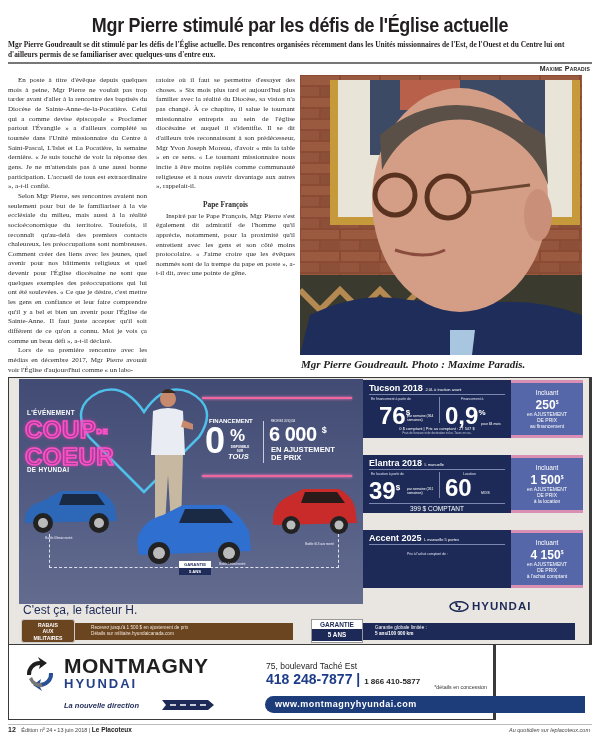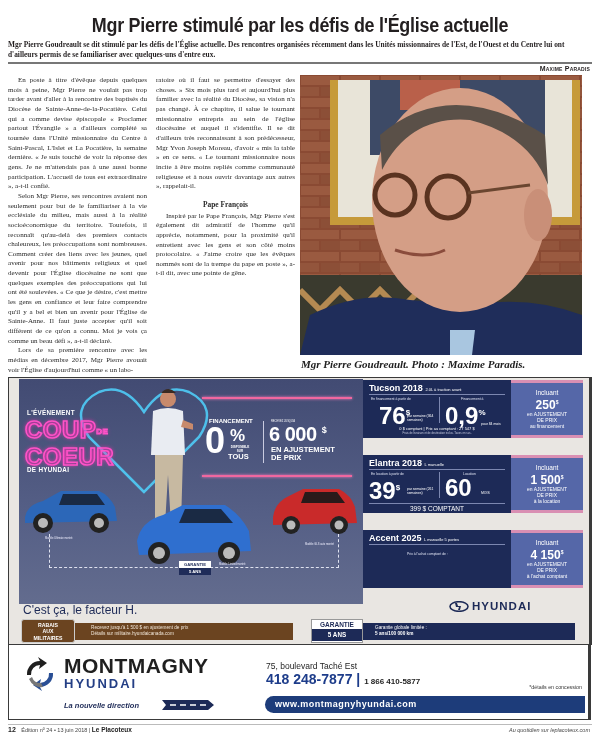--- a/index.html
+++ b/index.html
@@ -33,21 +33,21 @@
   .coup { position: absolute; left: 6px; top: 38px; font-family: "Liberation Sans", sans-serif; font-weight: bold; font-size: 24px; line-height: 25px; color: transparent;
     -webkit-text-stroke: 1.6px #ff52c8; text-shadow: 0 0 4px #ff2fb5; letter-spacing: 0.5px; }
   .coup .de { font-size: 8px; -webkit-text-stroke: 1px #ff52c8; vertical-align: middle; }
   .dehy { position: absolute; left: 8px; top: 87px; font-family: "Liberation Sans", sans-serif; font-weight: bold; color: #fff; font-size: 6.3px; letter-spacing: 0.3px; }
   .man { position: absolute; left: 124px; top: 6px; width: 50px; height: 140px; }
   .pinkline { position: absolute; left: 183px; width: 150px; height: 2px; background: #f0679f; box-shadow: 0 0 3px #ff7fbf; }
   .fin-lbl { position: absolute; left: 190px; top: 39px; font-family: "Liberation Sans", sans-serif; font-weight: bold; color: #fff; font-size: 6px; }
   .zero { position: absolute; left: 186px; top: 45px; font-family: "Liberation Sans", sans-serif; font-weight: bold; color: #fff; font-size: 36px; line-height: 34px; }
   .pct { position: absolute; left: 211px; top: 47px; font-family: "Liberation Sans", sans-serif; font-weight: bold; color: #fff; font-size: 17px; }
   .dispo { position: absolute; left: 210px; top: 66px; font-family: "Liberation Sans", sans-serif; font-weight: bold; color: #fff; font-size: 3px; line-height: 4px; text-align: center; width: 22px; }
-  .tous { position: absolute; left: 209px; top: 73px; font-family: "Liberation Sans", sans-serif; font-weight: bold; color: #fff; font-size: 7.5px; }
+  .tous { position: absolute; left: 209px; top: 73px; font-family: "Liberation Sans", sans-serif; font-weight: bold; color: #fff; font-size: 7.5px; font-style: italic; }
   .vsep { position: absolute; left: 244px; top: 42px; width: 1px; height: 42px; background: #c9cbe0; }
   .rec { position: absolute; left: 252px; top: 41px; font-family: "Liberation Sans", sans-serif; color: #fff; font-size: 2.6px; }
   .sixk { position: absolute; left: 250px; top: 44px; font-family: "Liberation Sans", sans-serif; font-weight: bold; color: #fff; font-size: 20px; letter-spacing: -0.5px; }
   .sixk sup { font-size: 9px; }
   .ajust { position: absolute; left: 252px; top: 67px; font-family: "Liberation Sans", sans-serif; font-weight: bold; color: #fff; font-size: 7.6px; line-height: 8.2px; }
   .car { position: absolute; }
   .model-note { position: absolute; font-family: "Liberation Sans", sans-serif; color: #eef; font-size: 2.6px; }
   .dotted { position: absolute; left: 30px; top: 155px; width: 290px; height: 34px; border: 1px dashed #dfe2f0; border-top: none; }
   .gar-small { position: absolute; left: 160px; top: 182px; width: 32px; font-family: "Liberation Sans", sans-serif; font-weight: bold; font-size: 4.2px; text-align: center; }
   .gar-small .t { background: #fff; color: #1f2c59; padding: 1px 0; }
@@ -79,21 +79,21 @@
     font-family: "Liberation Sans", sans-serif; font-weight: bold; font-size: 5.2px; text-align: center; line-height: 6.3px; padding-top: 2px; border: 1px solid #ccc; }
   .rabais-bar { position: absolute; left: 66px; top: 245px; width: 218px; height: 17px; background: #6b4420; color: #f0e6d8; font-family: "Liberation Sans", sans-serif;
     font-size: 4.7px; line-height: 6px; padding: 2px 0 0 16px; }
   .gar-tag { position: absolute; left: 302px; top: 241px; width: 52px; height: 24px; border: 1px solid #999; font-family: "Liberation Sans", sans-serif; font-weight: bold; text-align: center; background: #fff; }
   .gar-tag .t { color: #1d2a57; font-size: 6.5px; line-height: 9px; }
   .gar-tag .b { background: #1d2a57; color: #fff; font-size: 6.3px; line-height: 12px; }
   .gar-bar { position: absolute; left: 354px; top: 245px; width: 212px; height: 17px; background: #1d2a57; color: #fff; font-family: "Liberation Sans", sans-serif;
     font-size: 4.7px; line-height: 6px; padding: 2px 0 0 12px; }
 
   
-  .dealer { position: absolute; left: 8px; top: 645px; width: 583px; height: 75px; background: #fff; border: 1px solid #3a3a3a; border-right: 3px solid #3a3a3a; border-top: none; }
+  .dealer { position: absolute; left: 8px; top: 645px; width: 488px; height: 75px; background: #fff; border: 1px solid #3a3a3a; border-right: 3px solid #3a3a3a; border-top: none; }
   .dealer-logo-icon { position: absolute; left: 12px; top: 10px; width: 38px; height: 38px; }
   .montmagny { position: absolute; left: 55px; top: 10px; font-family: "Liberation Sans", sans-serif; font-weight: bold; font-size: 21px; letter-spacing: 0.5px; color: #1f1f1f; line-height: 22px; }
   .dealer-hy { position: absolute; left: 55px; top: 31px; font-family: "Liberation Sans", sans-serif; font-weight: bold; font-size: 13px; letter-spacing: 2px; color: #243f85; }
   .nouvelle { position: absolute; left: 55px; top: 56px; font-family: "Liberation Sans", sans-serif; font-weight: bold; font-style: italic; font-size: 7.5px; color: #1d2a57; }
   .arrow-tag { position: absolute; left: 153px; top: 55px; width: 52px; height: 10px; }
   .addr { position: absolute; left: 257px; top: 16px; font-family: "Liberation Sans", sans-serif; font-size: 8.5px; color: #1f1f1f; }
   .phone { position: absolute; left: 257px; top: 26px; font-family: "Liberation Sans", sans-serif; font-weight: bold; font-size: 14px; color: #1d3c8a; }
   .phone-alt { font-size: 8px; color: #1f1f1f; font-weight: bold; }
   .details { position: absolute; right: 6px; top: 39px; font-family: "Liberation Sans", sans-serif; font-size: 5.3px; color: #333; }
   .website { position: absolute; left: 256px; top: 51px; width: 320px; height: 17px; background: #1d3c7a; border-radius: 9px 0 0 9px; color: #fff;

